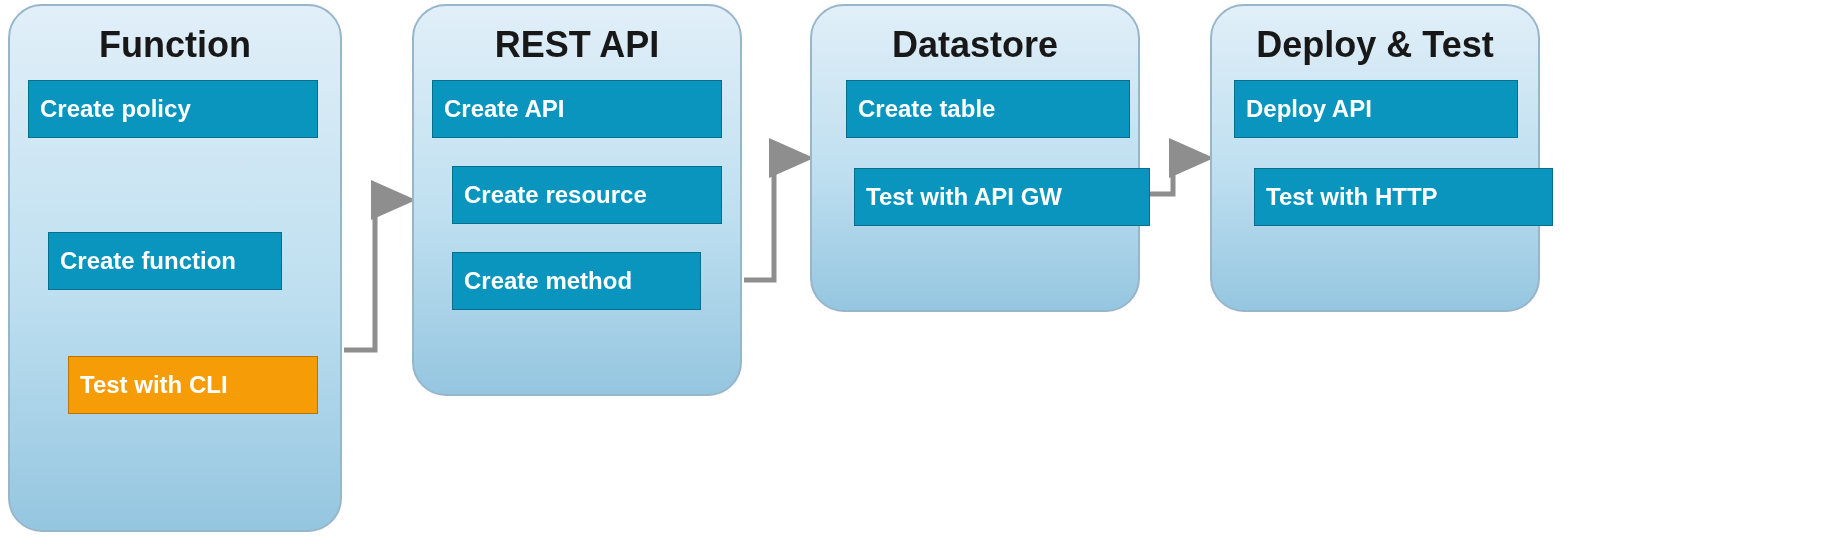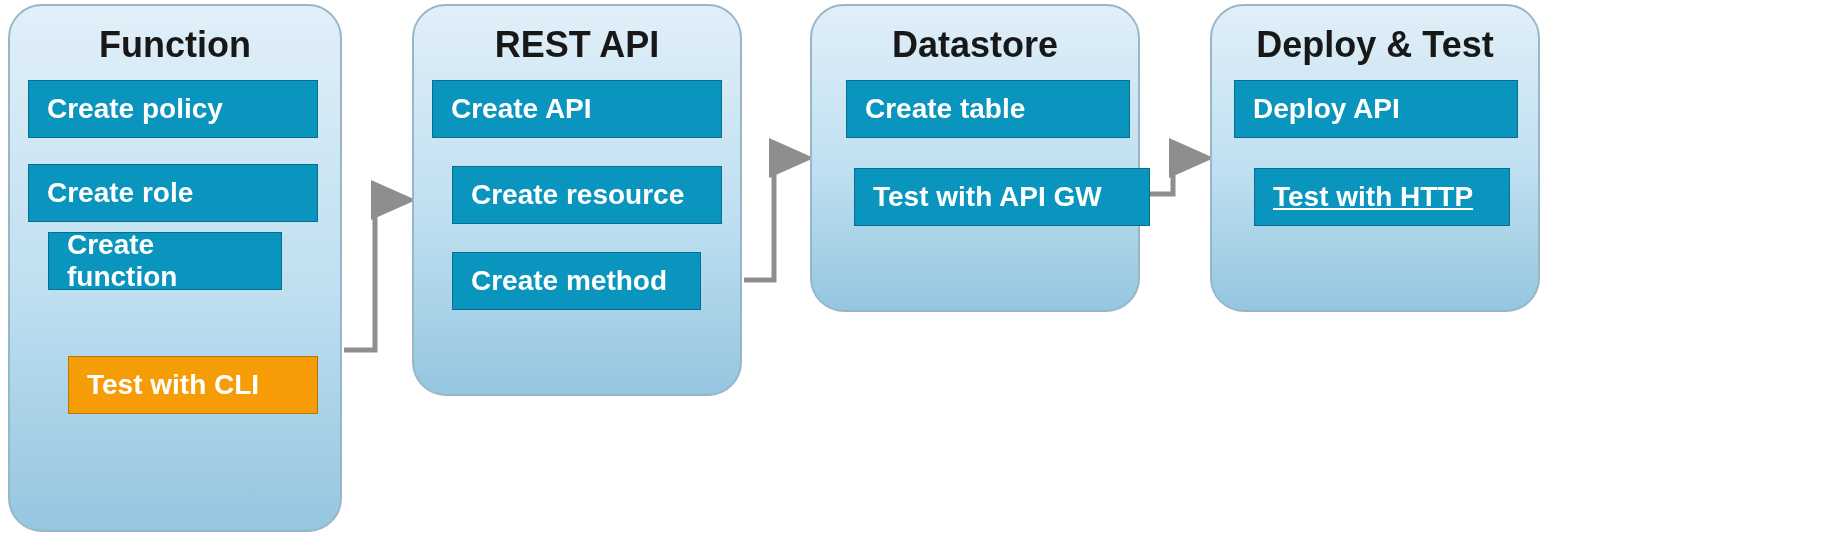--- a/index.html
+++ b/index.html
@@ -32,22 +32,22 @@
     font-size: 36px;
     font-weight: 700;
     color: #181818;
   }
   .step {
     display: flex;
     align-items: center;
     height: 58px;
     color: #ffffff;
     font-weight: 700;
-    font-size: 28px;
-    padding: 0 18px;
+    font-size: 24px;
+    padding: 0 11px;
     margin-bottom: 18px;
     box-sizing: border-box;
     border: 1px solid rgba(0,0,0,0.25);
     text-align: left;
   }
   .teal { background: #0995bd; }
   .orange { background: #f59c07; }
 </style>
 </head>
 <body>
@@ -62,32 +62,31 @@
     <g id="arrow-group">
         <path d="M 344 350 L 375 350 L 375 200 L 406 200" fill="none" stroke="#8e8e8e" stroke-width="5" stroke-linejoin="miter" marker-end="url(#arrowhead)"></path>
         <path d="M 744 280 L 774 280 L 774 158 L 804 158" fill="none" stroke="#8e8e8e" stroke-width="5" stroke-linejoin="miter" marker-end="url(#arrowhead)"></path>
         <path d="M 1142 194 L 1173 194 L 1173 158 L 1204 158" fill="none" stroke="#8e8e8e" stroke-width="5" stroke-linejoin="miter" marker-end="url(#arrowhead)"></path>
       </g>
   </svg>
 <div class="panel" style="left: 8px; top: 4px; width: 334px; height: 528px;">
       <h2>Function</h2>
     </div>
     <div class="step teal" style="position: absolute; left: 28px; top: 80px; width: 290px;">Create policy</div>
-    <div class="step teal" style="position: absolute; left: 28px; top: 164px; width: 290px;">Create role</div>
     <div class="step teal" style="position: absolute; left: 48px; top: 232px; width: 234px;">Create function</div>
     <div class="step orange" style="position: absolute; left: 68px; top: 356px; width: 250px;">Test with CLI</div>
     <div class="panel" style="left: 412px; top: 4px; width: 330px; height: 392px;">
       <h2>REST API</h2>
     </div>
     <div class="step teal" style="position: absolute; left: 452px; top: 166px; width: 270px;">Create resource</div>
     <div class="step teal" style="position: absolute; left: 432px; top: 80px; width: 290px;">Create API</div>
     <div class="step teal" style="position: absolute; left: 452px; top: 252px; width: 249px;">Create method</div>
     <div class="panel" style="left: 810px; top: 4px; width: 330px; height: 308px;">
       <h2>Datastore</h2>
     </div>
     <div class="step teal" style="position: absolute; left: 846px; top: 80px; width: 284px;">Create table</div>
     <div class="step teal" style="position: absolute; left: 854px; top: 168px; width: 296px;">Test with API GW</div>
     <div class="panel" style="left: 1210px; top: 4px; width: 330px; height: 308px;">
       <h2>Deploy &amp; Test</h2>
     </div>
     <div class="step teal" style="position: absolute; left: 1234px; top: 80px; width: 284px;">Deploy API</div>
-    <div class="step teal" style="position: absolute; left: 1254px; top: 168px; width: 256px; text-decoration: underline;">Test with HTTP</div>
+    <div class="step teal" style="position: absolute; left: 1254px; top: 168px; width: 299px;">Test with HTTP</div>
   </div>
 
 </body></html>

